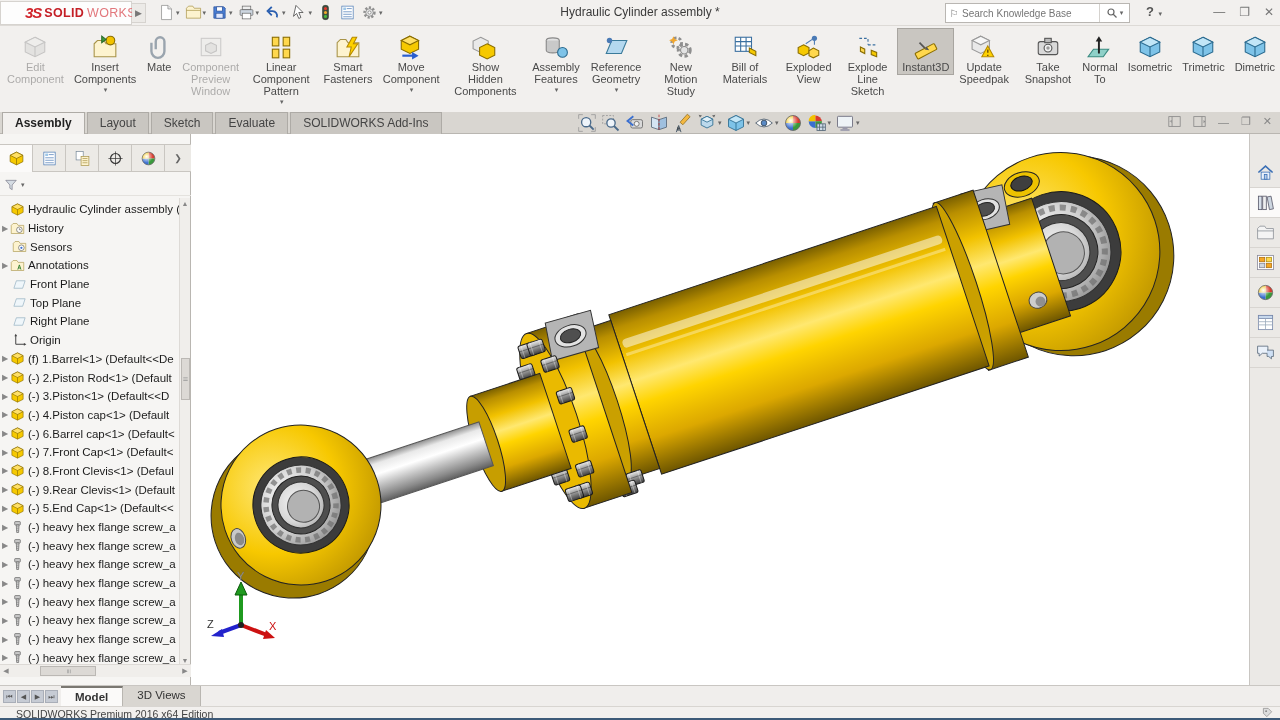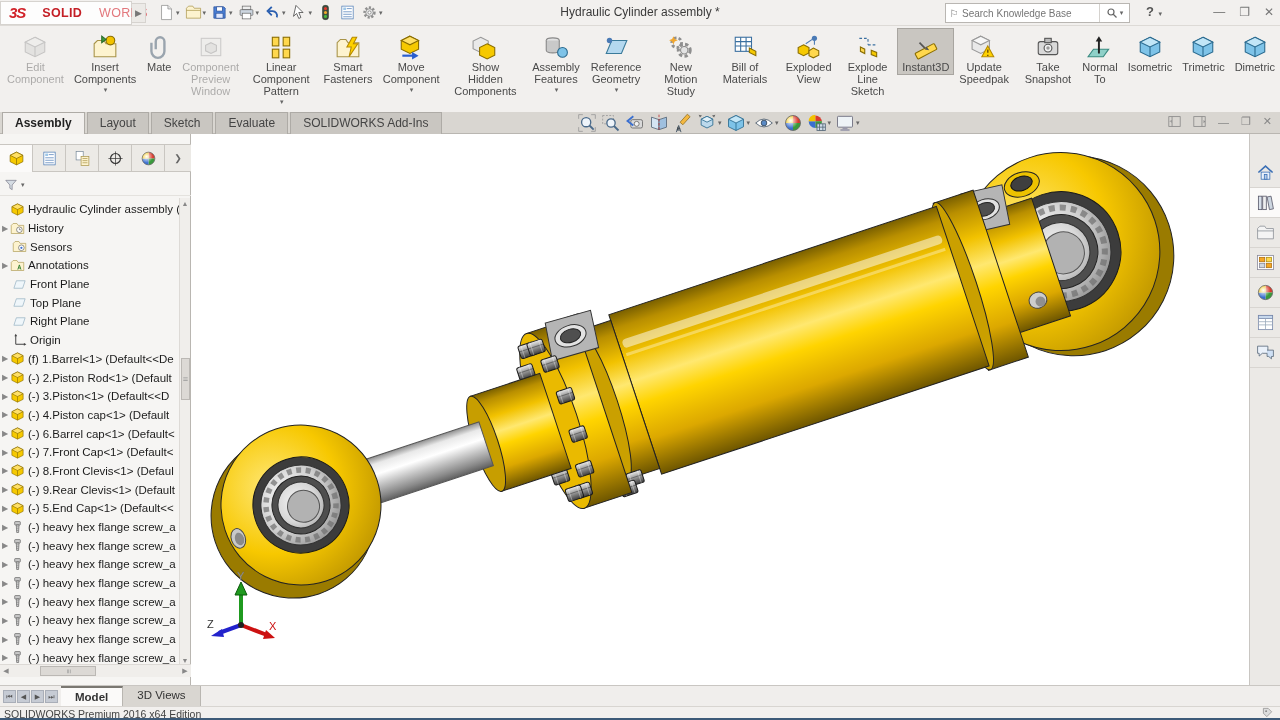--- a/index.html
+++ b/index.html
@@ -4,21 +4,21 @@
 <style>
   * { margin:0; padding:0; box-sizing:border-box; }
   html,body { width:1280px; height:720px; overflow:hidden; }
   body { font-family:"Liberation Sans", sans-serif; font-size:11px; color:#3c3c3c;
          background:#f2f0ee; position:relative; }
 
   
   .titlebar { position:absolute; left:0; top:0; width:1280px; height:26px;
               background:#f2f0ee; border-bottom:1px solid #dddad6; display:flex; align-items:center; }
   .logo { width:132px; height:24px; background:#fdfdfd; border:1px solid #d6d3cf;
-          display:flex; align-items:center; padding-left:8px; gap:17px; }
+          display:flex; align-items:center; padding-left:24px; gap:3px; }
   .logo .mark { color:#d1232a; font-weight:bold; font-style:italic; font-size:15px; letter-spacing:-1px; }
   .logo .b { color:#c41f26; font-weight:bold; font-size:12.5px; letter-spacing:.3px; }
   .logo .l { color:#e2777c; font-size:12.5px; letter-spacing:.3px; }
   .flyout { width:14px; height:20px; display:flex; align-items:center; justify-content:center;
             color:#777; font-size:9px; border:1px solid #d6d3cf; border-left:none; background:#eceae7; cursor:pointer; }
   .qat { display:flex; align-items:center; margin-left:10px; gap:1px; }
   .qbtn { display:flex; align-items:center; padding:1px 2px; cursor:pointer; }
   .qbtn svg { width:17px; height:17px; }
   .car { font-size:7px; color:#666; margin-left:1px; }
   .tb-title { position:absolute; left:50%; transform:translateX(-50%); top:5px;
@@ -113,21 +113,21 @@
                border-top:1px solid #c9c6c2; display:flex; align-items:stretch; }
   .navbtns { display:flex; align-items:center; gap:1px; padding:0 3px; }
   .navbtns span { width:13px; height:13px; background:#c6cbd4; border:1px solid #a9aeb8; color:#555;
                   font-size:7px; line-height:12px; text-align:center; cursor:pointer; }
   .dtab { padding:3px 14px; font-size:11.5px; color:#333; background:#d9d6d1; border-right:1px solid #b9b6b1;
           cursor:pointer; }
   .dtab.on { background:#fbfaf9; font-weight:bold; border-top:2px solid #7a7771; }
   .statusbar { position:absolute; left:0; top:706px; width:1280px; height:14px; background:#f2f0ee;
                border-top:1px solid #d8d5d1; display:flex; align-items:center; font-size:10.5px; color:#444; }
   .statusbar::after { content:""; position:absolute; left:0; bottom:-0px; width:100%; height:2px; background:#3d5a78; }
-  .st-left { padding-left:4px; flex:1; }
+  .st-left { padding-left:16px; flex:1; }
   .st-item { padding:0 12px; border-left:1px solid #d8d5d1; height:12px; line-height:12px;margin-top:47px; }
   .st-units { display:flex; align-items:center; gap:2px; }
   .st-icon { width:26px; text-align:center; }
 </style>
 </head>
 <body>
 
 <svg width="0" height="0" style="position:absolute">
   <defs>
     <radialGradient id="gBallR" cx="35%" cy="35%">

